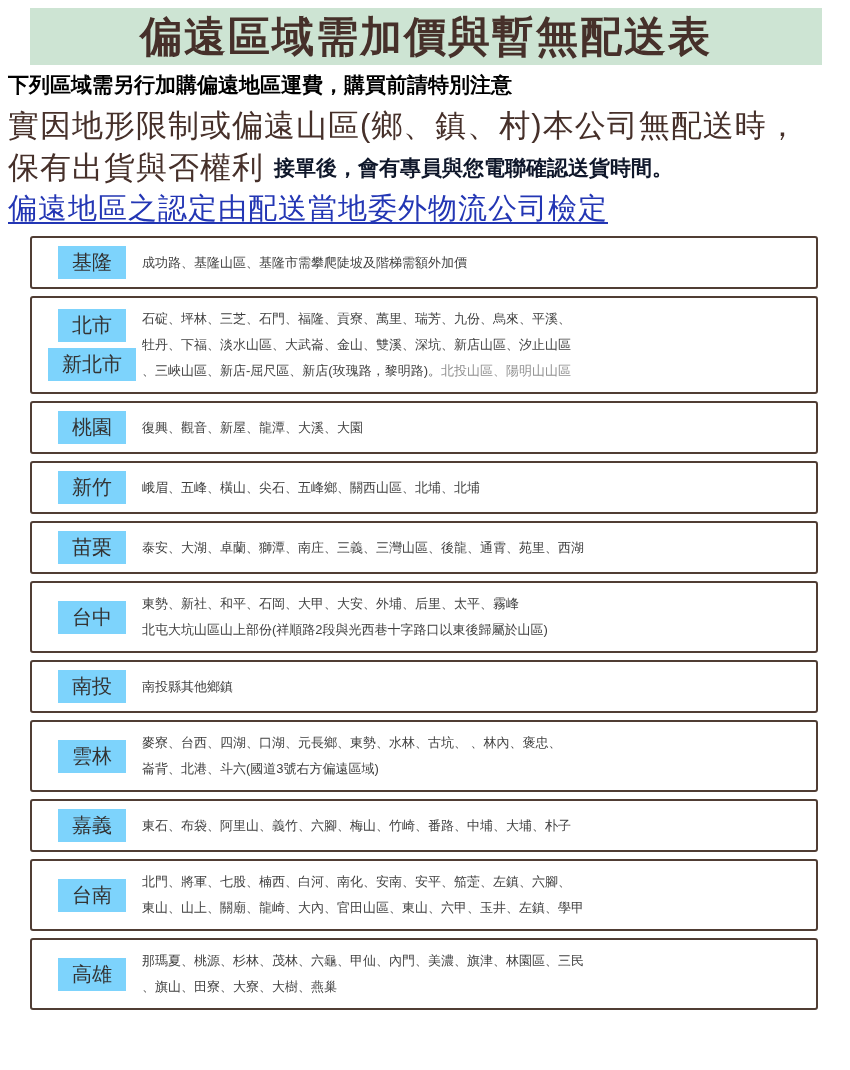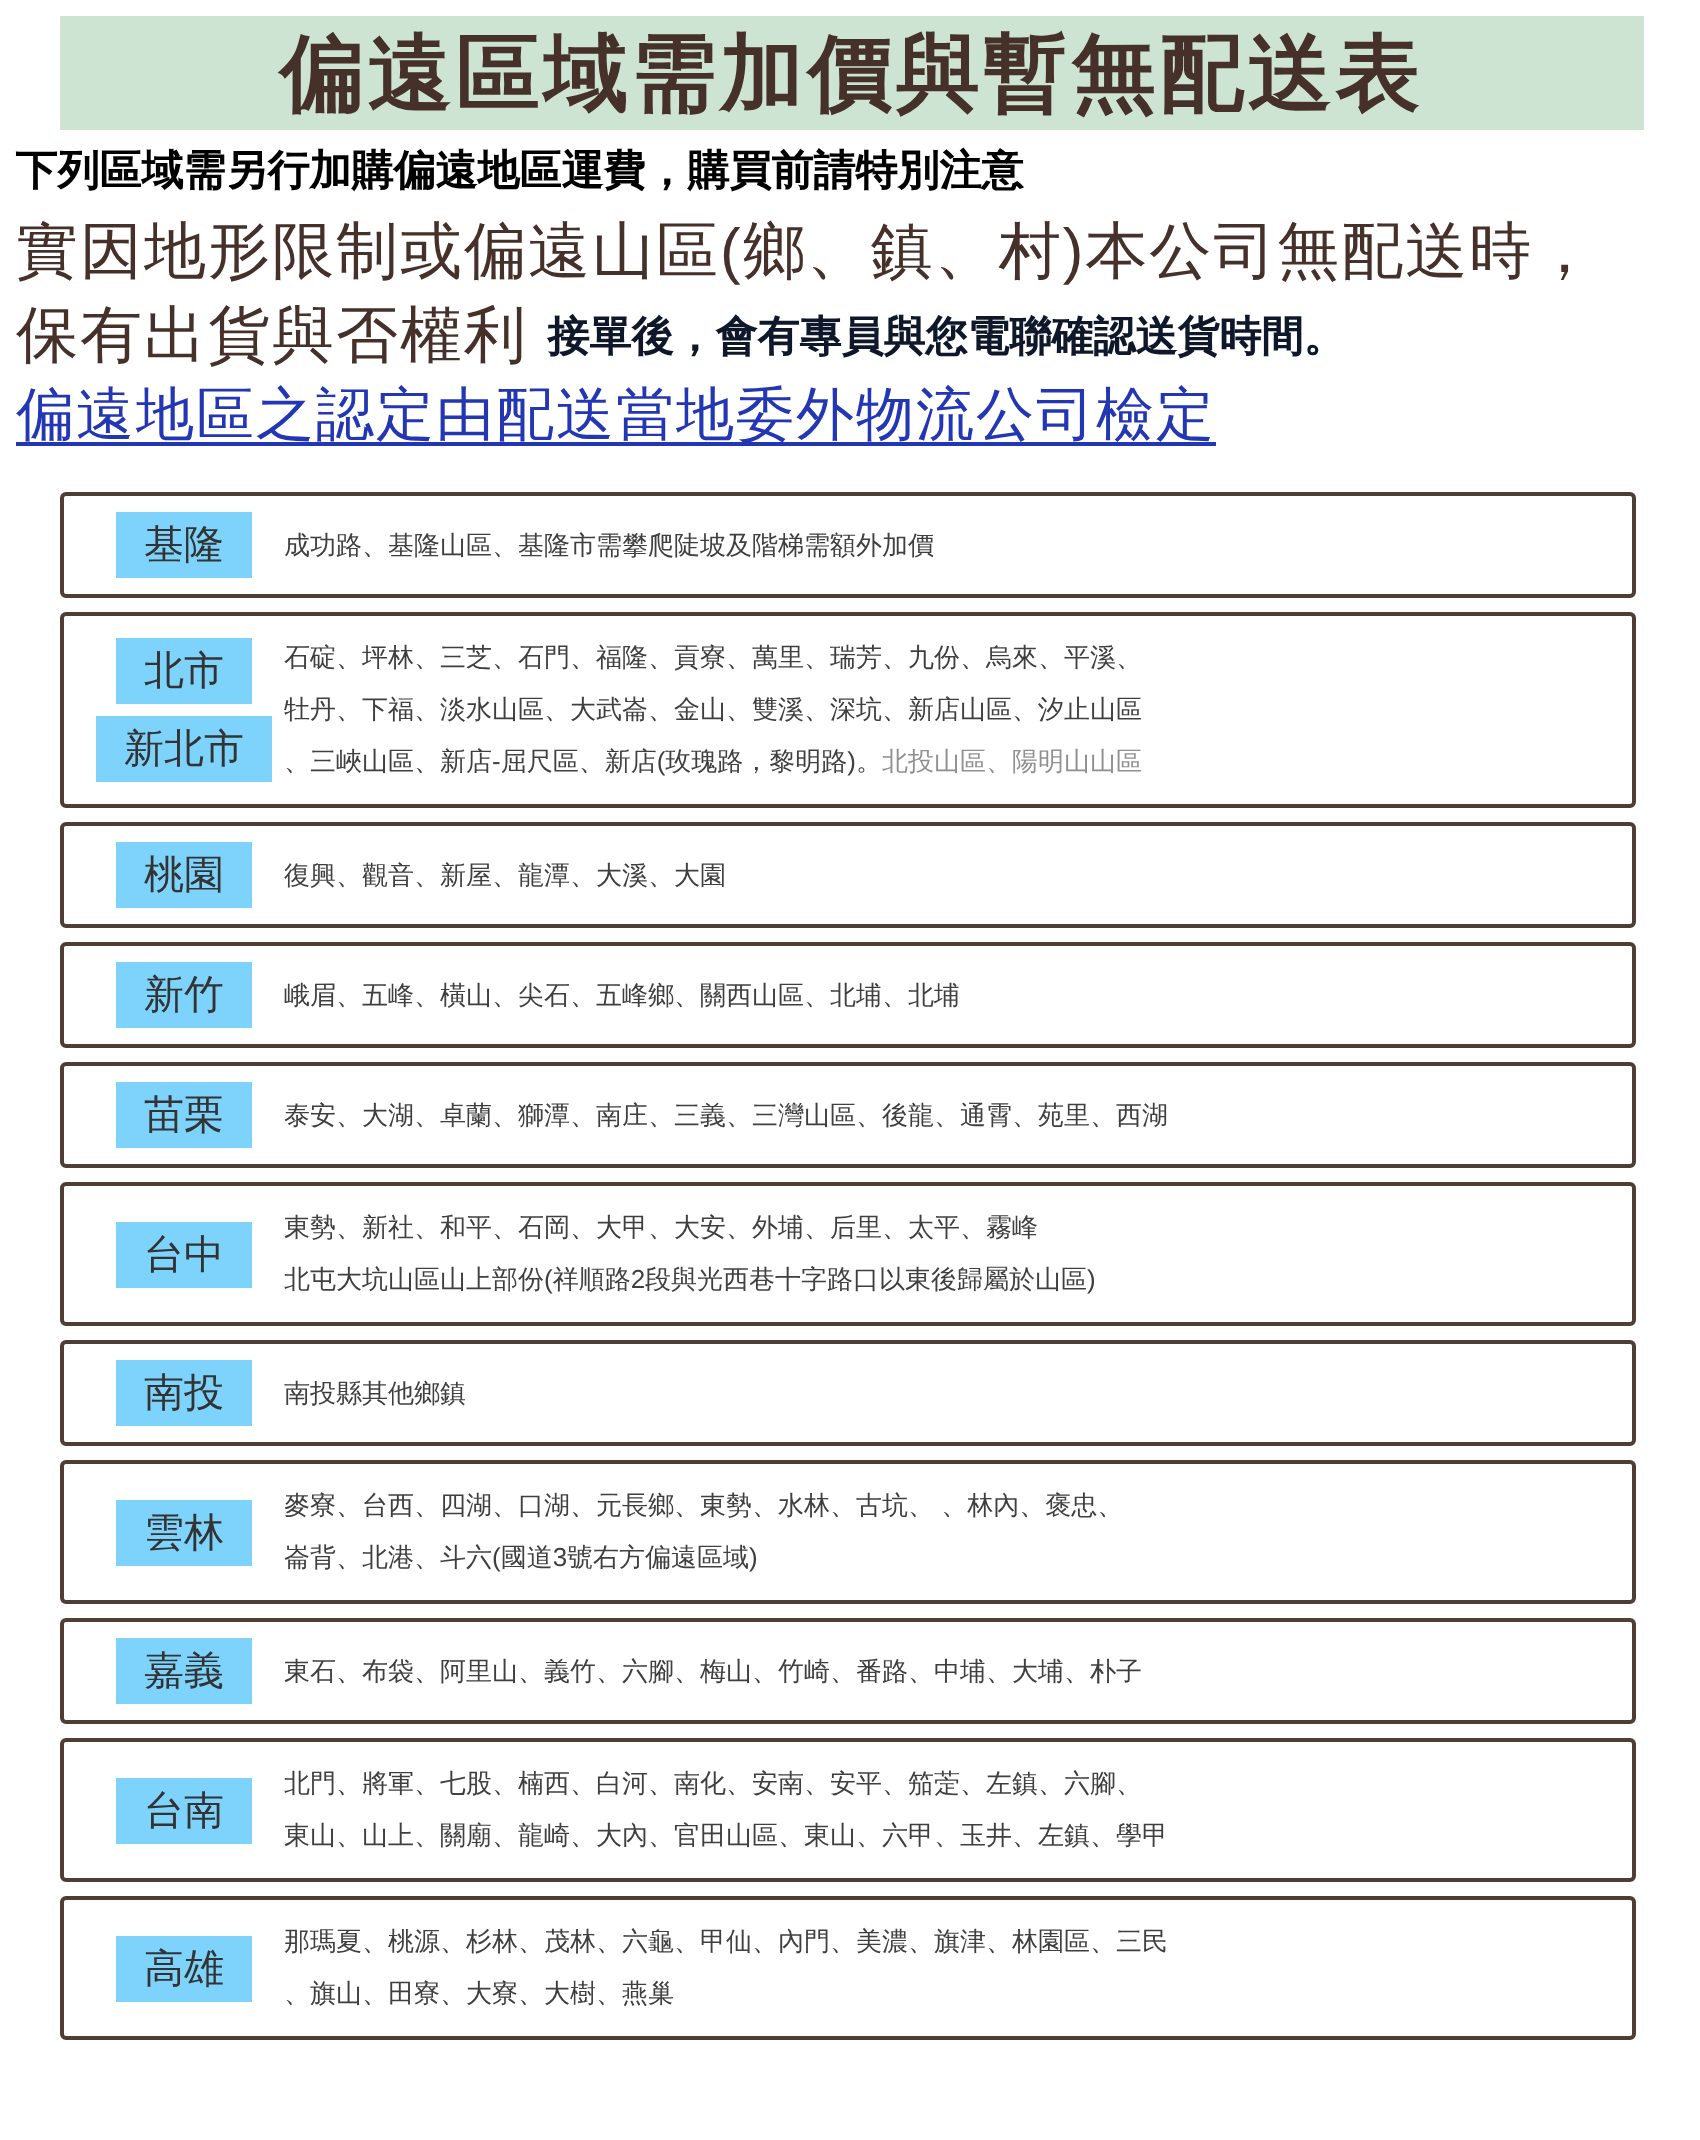--- a/index.html
+++ b/index.html
@@ -38,21 +38,21 @@
     margin:2px 0 0 8px;
     font-size:31px;line-height:40px;color:#46302a;letter-spacing:1px;
     display:flex;align-items:center;
   }
   .statement2 .inline-red{
     margin-left:10px;
     font-size:21px;font-weight:bold;color:#0f172a;letter-spacing:0;
     font-family:"Liberation Serif","DejaVu Serif",serif;
   }
   .blue-note{
-    margin:4px 0 14px 8px;
+    margin:4px 0 4px 8px;
     font-size:29px;line-height:32px;color:#2336b4;
     text-decoration:underline;
     text-underline-offset:4px;
     letter-spacing:1px;
     display:inline-block;
   }
 
   
   .region-table{
     margin:8px 0 0 30px;

